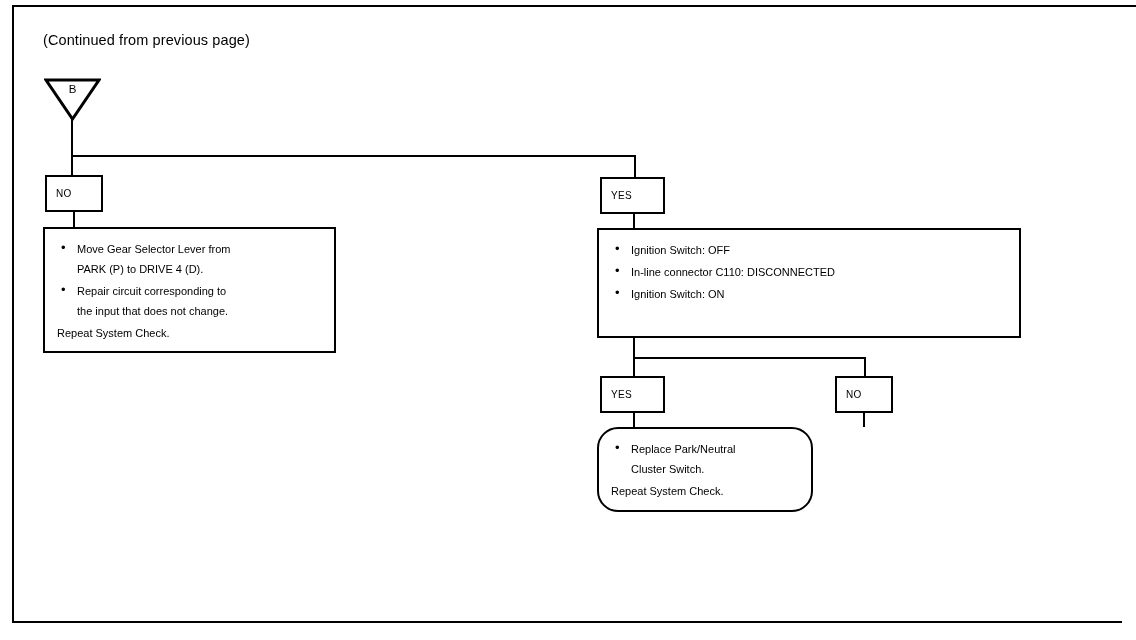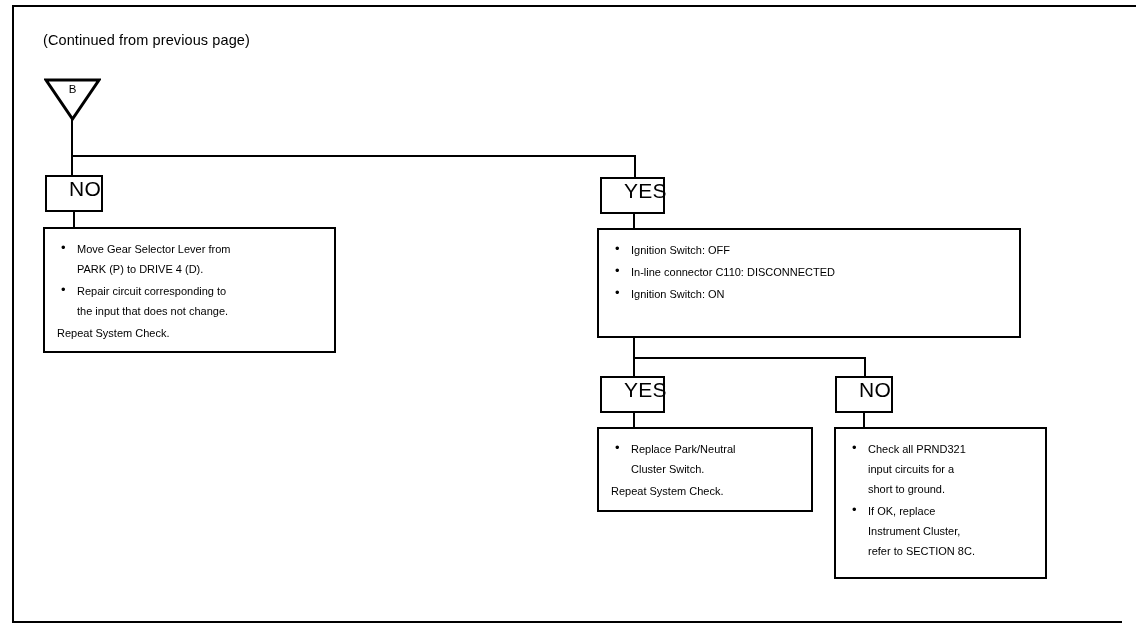--- a/index.html
+++ b/index.html
@@ -77,22 +77,23 @@
     line-height: 12px;
   }
 
   
   .tag-box {
     position: absolute;
     border: 2px solid #000;
     background: #fff;
     box-sizing: border-box;
     display: flex;
-    padding-left: 22px;
-    font-size: 21px;
+    align-items: center;
+    padding-left: 9px;
+    font-size: 10px;
     letter-spacing: 0.3px;
   }
 
   
   .content-box {
     position: absolute;
     border: 2px solid #000;
     background: #fff;
     box-sizing: border-box;
     padding: 10px 12px 8px 12px;
@@ -204,38 +205,24 @@
   <div class="tag-box" style="left:600px; top:376px; width:65px; height:37px;">
     <span>YES</span>
   </div>
   <div class="ln-v" style="left:633px; top:413px; height:14px;"></div>
 
   <div class="tag-box" style="left:835px; top:376px; width:58px; height:37px;">
     <span>NO</span>
   </div>
   <div class="ln-v" style="left:863px; top:413px; height:14px;"></div>
 
-  <div class="content-box" style="left:597px; top:427px; width:216px; height:85px;">
+  <div class="content-box" style="left:597px; top:427px; width:216px; height:85px;border-radius:21px;">
     <ul>
       <li>
         <span>Replace Park/Neutral</span>
         <span class="cont">Cluster Switch.</span>
       </li>
     </ul>
     <div class="footer-line">Repeat System Check.</div>
   </div>
 
-  <div class="content-box" style="left:834px; top:427px; width:213px; height:152px;">
-    <ul>
-      <li>
-        <span>Check all PRND321</span>
-        <span class="cont">input circuits for a</span>
-        <span class="cont">short to ground.</span>
-      </li>
-      <li>
-        <span>If OK, replace</span>
-        <span class="cont">Instrument Cluster,</span>
-        <span class="cont">refer to SECTION 8C.</span>
-      </li>
-    </ul>
-  </div>
 
 </div>
 
 </body></html>

